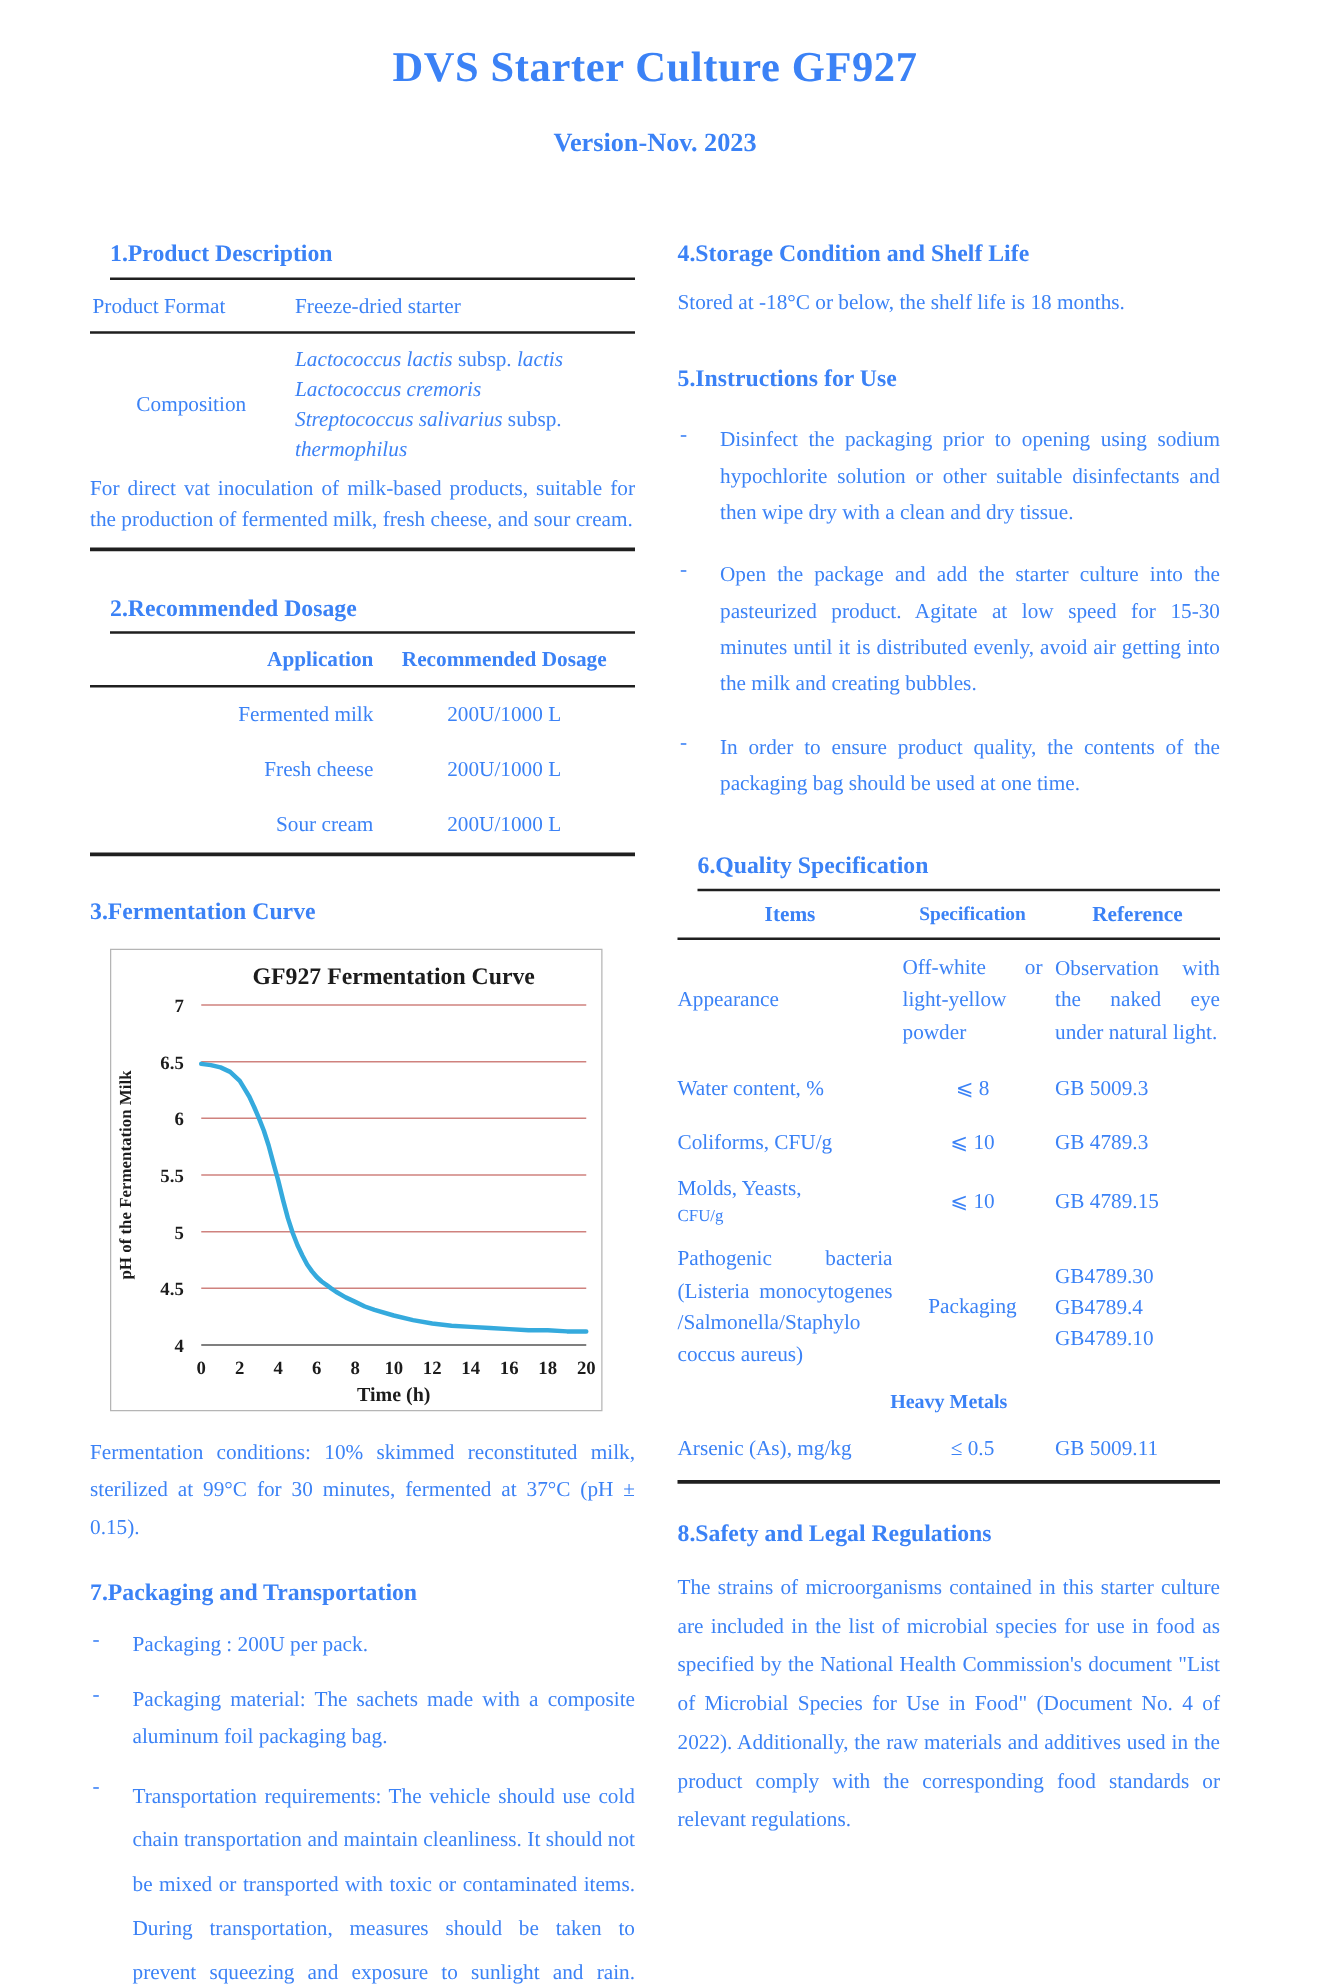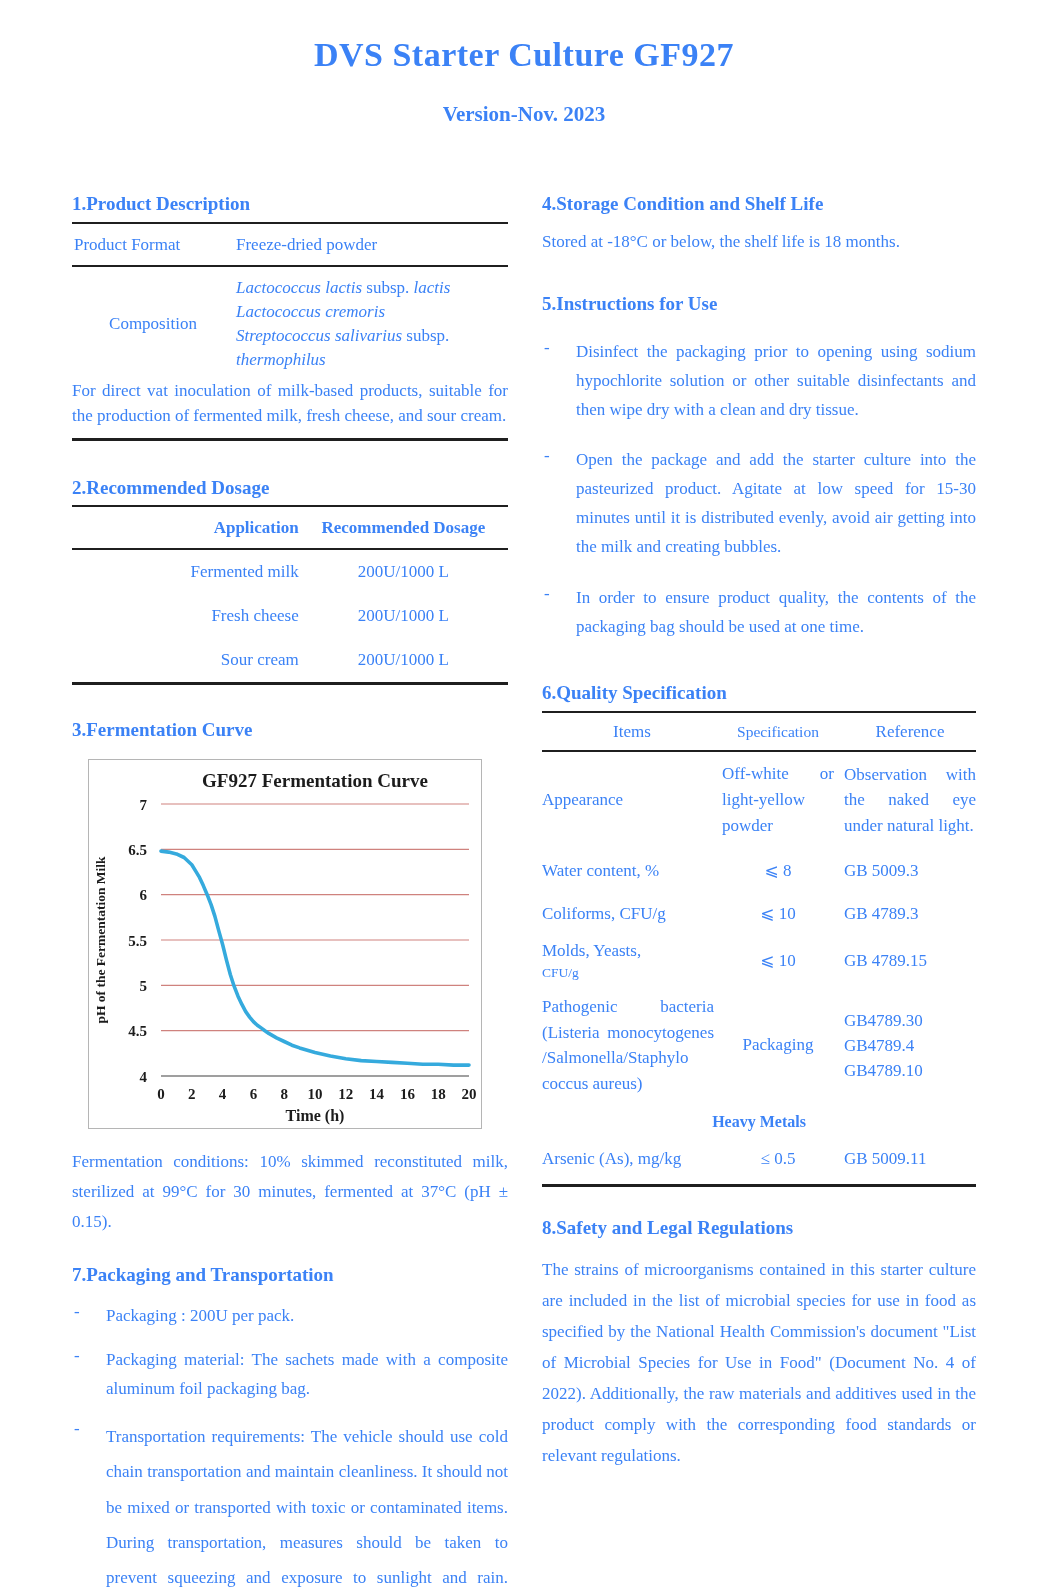--- a/index.html
+++ b/index.html
@@ -6,21 +6,21 @@
   .page{position:relative;width:1059px;height:1588px;box-sizing:border-box;
         background:#ffffff;color:#3b82f6;overflow:hidden;
         font-family:"Liberation Serif","DejaVu Serif",serif;font-size:17px;
         padding:36px 83px 16px 72px;}
   .doc-title{text-align:center;font-size:34px;font-weight:bold;letter-spacing:.5px;}
   .doc-version{text-align:center;font-size:21px;font-weight:bold;margin-top:28px;}
   .columns{display:flex;gap:34px;margin-top:66px;}
   .col-left{width:436px;flex:none;}
   .col-right{width:434px;flex:none;}
   .sec-h{font-size:19px;font-weight:bold;line-height:1.2;}
-  .rule-h{padding-bottom:6px;border-bottom:2.5px solid #1f1f1f;}
+  .rule-h{padding-bottom:6px;border-bottom:2.5px solid #1f1f1f;margin-left:16px;}
   
   .p-row1{display:flex;padding:11px 2px 10px 2px;border-bottom:2px solid #1f1f1f;}
   .p-lbl{width:158px;flex:none;}
   .p-val{flex:1;padding-left:4px;}
   .p-row2{display:flex;padding:9px 2px 2px 2px;}
   .p-row2 .p-lbl{align-self:center;text-align:center;}
   .comp-line{line-height:1.42;}
   .p-note{margin-top:5px;line-height:1.45;text-align:justify;padding-bottom:9px;}
   .sec1-wrap{border-bottom:3px solid #1f1f1f;}
   
@@ -39,21 +39,21 @@
   .dash{width:30px;flex:none;padding-left:2px;}
   .btxt{flex:1;text-align:justify;line-height:1.7;}
   .btxt.wide{line-height:2.08;}
   .sec7{margin-top:28px;}
   .sec5 .dash,.sec7 .dash{width:32px;}
   .sec5 .bullet{margin-top:22px;}
   
   .storage-text{margin-top:12px;line-height:1.6;text-align:justify;}
   .sec5{margin-top:38px;}
   .sec6{margin-top:40px;}
-  .q-head{display:flex;font-weight:normal;padding:9px 0 8px 0;border-bottom:2px solid #1f1f1f;}
+  .q-head{display:flex;font-weight:bold;padding:9px 0 8px 0;border-bottom:2px solid #1f1f1f;}
   .q-c1{width:180px;flex:none;}
   .q-c2{width:112px;flex:none;text-align:center;}
   .q-c3{flex:1;padding-left:10px;}
   .q-head .q-c1{text-align:center;}
   .q-head .q-c2{font-size:15.5px;align-self:center;}
   .q-head .q-c3{text-align:center;}
   .q-row{display:flex;padding:9px 0;}
   .q-row .q-c1{line-height:1.5;text-align:justify;padding-right:8px;box-sizing:border-box;}
   .q-row .q-c2{align-self:center;}
   .q-row .q-c3{line-height:1.5;text-align:justify;align-self:center;}
@@ -75,21 +75,21 @@
 
   <div class="columns">
 
     <div class="col-left">
 
       <div>
         <div class="sec-h rule-h">1.Product Description</div>
         <div class="sec1-wrap">
           <div class="p-row1">
             <div class="p-lbl">Product Format</div>
-            <div class="p-val">Freeze-dried powder</div>
+            <div class="p-val">Freeze-dried starter</div>
           </div>
           <div class="p-row2">
             <div class="p-lbl">Composition</div>
             <div class="p-val">
               <div class="comp-line"><i>Lactococcus lactis</i><span> subsp. </span><i>lactis</i></div>
               <div class="comp-line"><i>Lactococcus cremoris</i></div>
               <div class="comp-line"><i>Streptococcus salivarius</i><span> subsp.</span></div>
               <div class="comp-line"><i>thermophilus</i></div>
             </div>
           </div>

